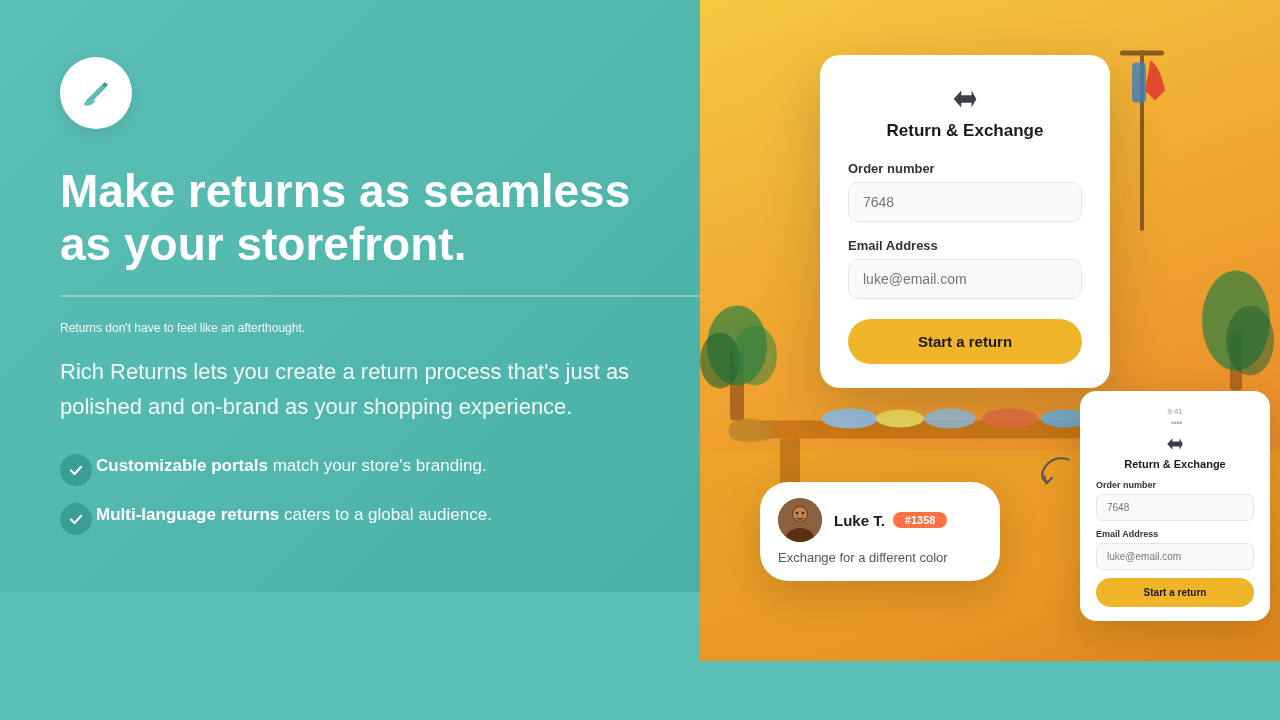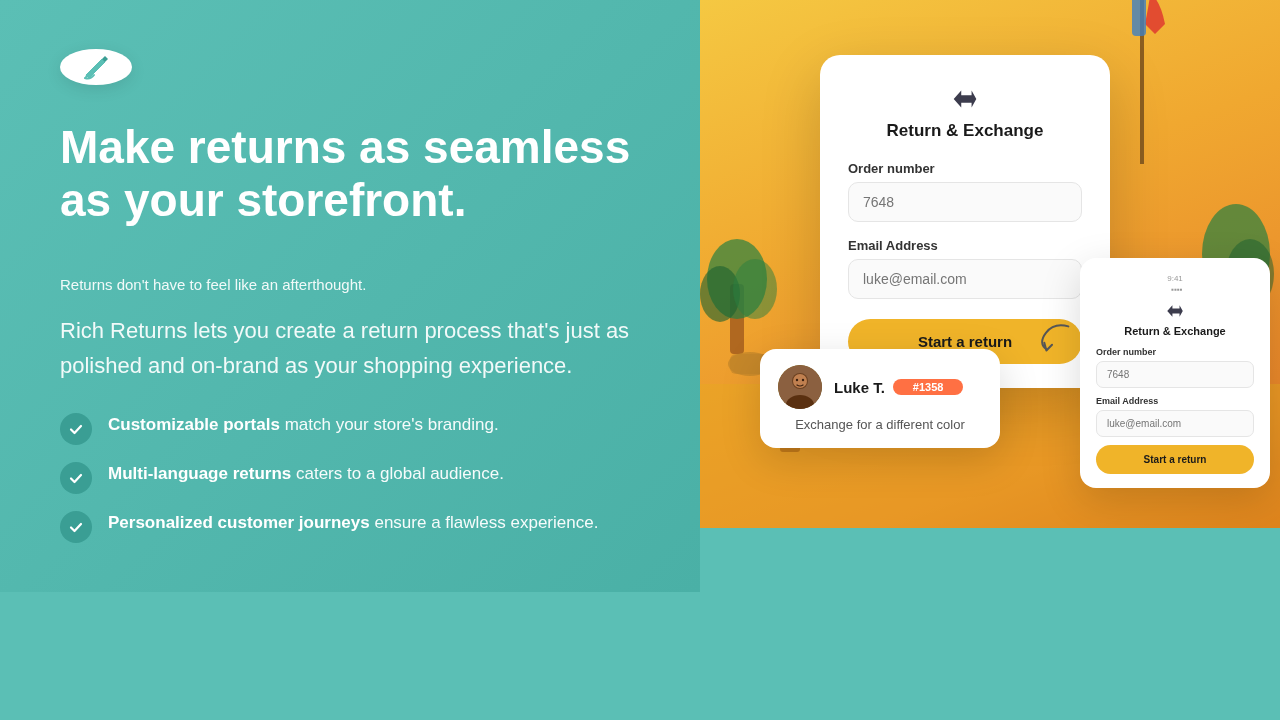--- a/index.html
+++ b/index.html
@@ -53,21 +53,21 @@
     }
 
     .divider {
       width: 640px;
       height: 2px;
       background: rgba(255,255,255,0.35);
       margin-bottom: 22px;
     }
 
     .subtitle {
-      font-size: 15px;
+      font-size: 12px;
       color: rgba(255,255,255,0.92);
       line-height: 1.6;
       margin-bottom: 16px;
     }
 
     .description {
       font-size: 22px;
       color: rgba(255,255,255,0.92);
       line-height: 1.6;
       margin-bottom: 28px;
@@ -75,21 +75,21 @@
 
     .features {
       display: flex;
       flex-direction: column;
       gap: 16px;
     }
 
     .feature-item {
       display: flex;
       align-items: flex-start;
-      gap: 16px;
+      gap: 4px;
     }
 
     .check-circle {
       width: 32px;
       height: 32px;
       min-width: 32px;
       background: #3a9e94;
       border-radius: 50%;
       display: flex;
       align-items: center;
@@ -109,21 +109,21 @@
     }
 
     .feature-text strong {
       font-weight: 700;
       color: white;
     }
 
     
     .right-panel {
       flex: 1;
-      height: 528px;
+      height: 661px;
       position: relative;
       overflow: hidden;
     }
 
     .store-bg {
       position: absolute;
       top: 0; left: 0; right: 0; bottom: 0;
       background: linear-gradient(160deg, #f5c842 0%, #f0a830 40%, #e8872a 80%, #d4601a 100%);
       z-index: 0;
     }
@@ -266,21 +266,21 @@
       cursor: pointer;
     }
 
     
     .customer-card {
       position: absolute;
       bottom: 80px;
       left: 60px;
       width: 240px;
       background: white;
-      border-radius: 16px;
+      border-radius: 28px;
       padding: 16px 18px;
       box-shadow: 0 12px 40px rgba(0,0,0,0.15);
       z-index: 12;
     }
 
     .customer-info {
       display: flex;
       align-items: center;
       gap: 12px;
       margin-bottom: 8px;
@@ -307,28 +307,27 @@
       font-size: 15px;
       font-weight: 700;
       color: #1a1a1a;
     }
 
     .order-badge {
       background: #ff7043;
       color: white;
       font-size: 11px;
       font-weight: 600;
-      padding: 2px 20px;
+      padding: 2px 12px;
       border-radius: 10px;
     }
 
     .customer-action {
       font-size: 13px;
       color: #555;
-      text-align: center;
     }
 
     
     .arrow-decoration {
       position: absolute;
       bottom: 168px;
       right: 210px;
       z-index: 16;
       color: #555;
       font-size: 22px;
@@ -374,30 +373,20 @@
       <div class="check-circle">
         <svg viewBox="0 0 16 16" fill="none">
           <path d="M3 8.5L6.5 12L13 5" stroke="white" stroke-width="2.2" stroke-linecap="round" stroke-linejoin="round"></path>
         </svg>
       </div>
       <span class="feature-text">
         <strong>Multi-language returns</strong><span> caters to a global audience.</span>
       </span>
     </div>
 
-    <div class="feature-item">
-      <div class="check-circle">
-        <svg viewBox="0 0 16 16" fill="none">
-          <path d="M3 8.5L6.5 12L13 5" stroke="white" stroke-width="2.2" stroke-linecap="round" stroke-linejoin="round"></path>
-        </svg>
-      </div>
-      <span class="feature-text">
-        <strong>Personalized customer journeys</strong><span> ensure a flawless experience.</span>
-      </span>
-    </div>
   </div>
 
 </div>
 
 <div class="right-panel">
 
   <div class="store-bg"></div>
 
   <svg style="position:absolute;top:0;left:0;width:100%;height:100%;z-index:1;" viewBox="0 0 580 720" preserveAspectRatio="xMidYMid slice">
 

